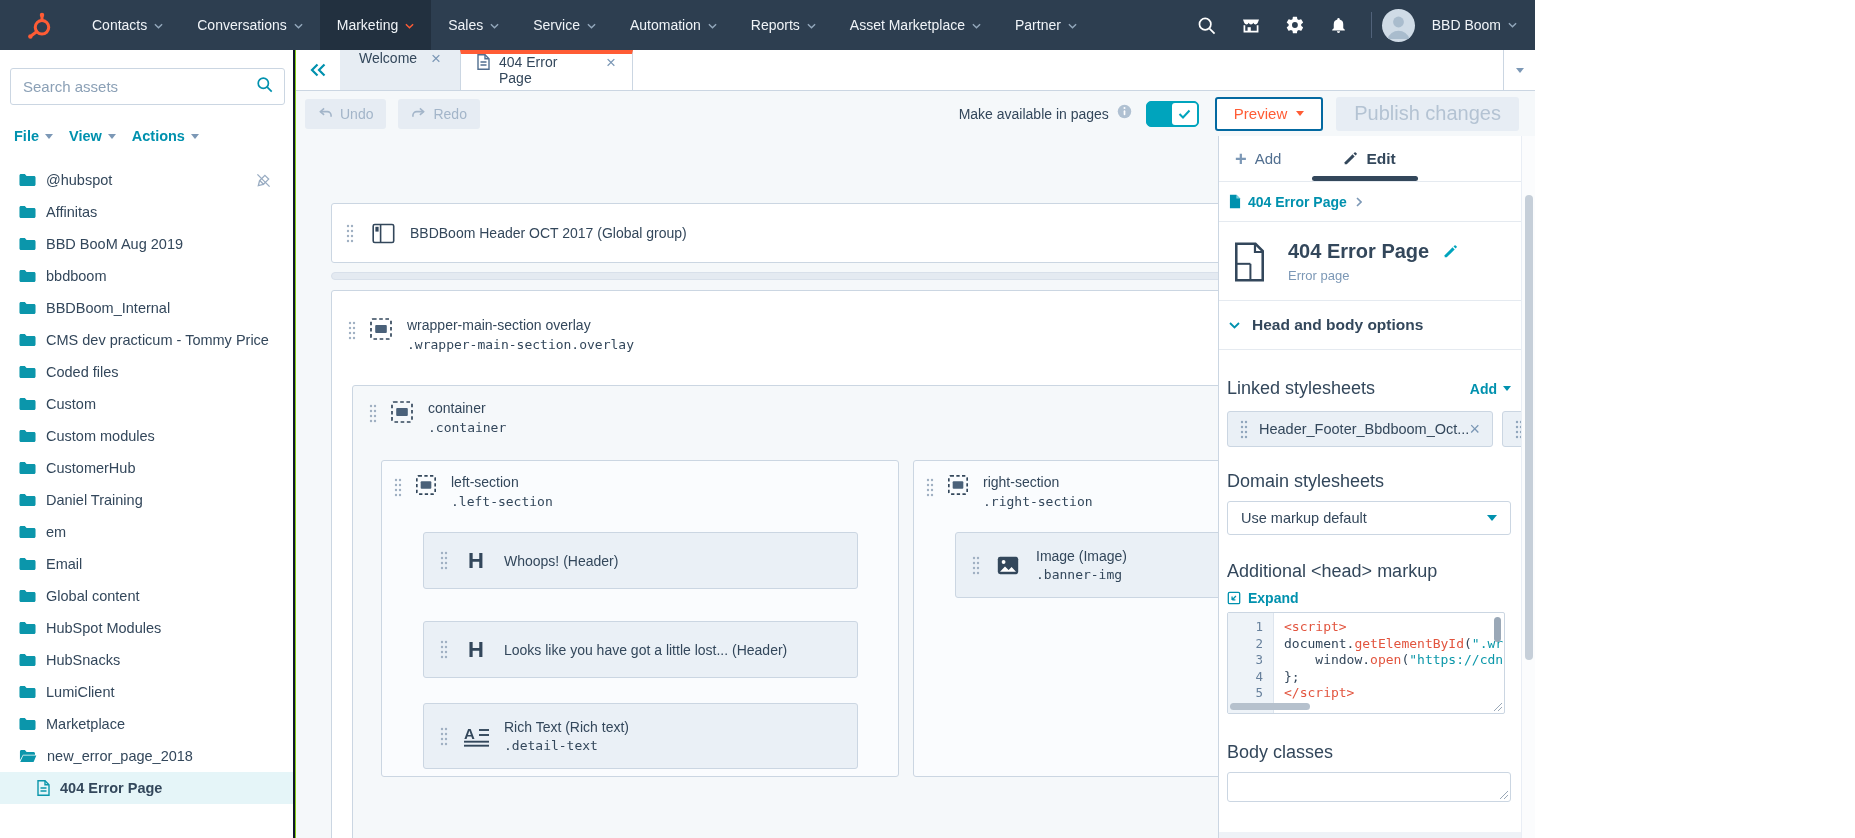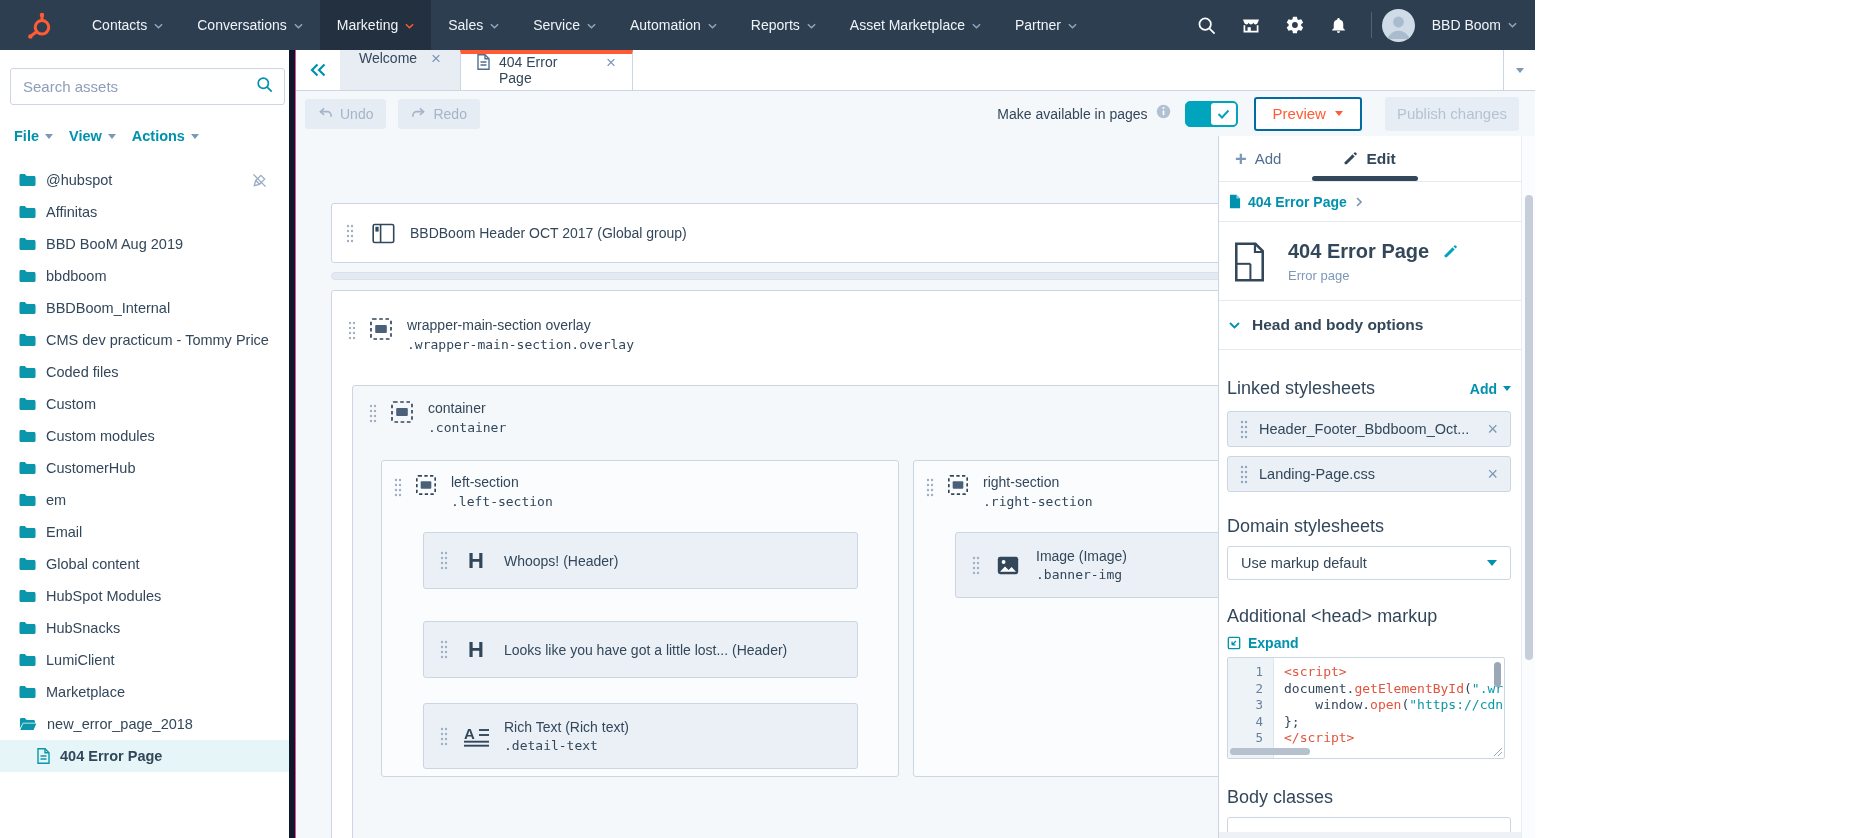--- a/index.html
+++ b/index.html
@@ -1,34 +1,34 @@
 <!DOCTYPE html>
 <html><head>
 <meta charset="utf-8">
 <style>
   *{box-sizing:border-box;margin:0;padding:0}
   body{font-family:"Liberation Sans",sans-serif;background:#fff}
-  .app{position:relative;width:1535px;height:838px;overflow:hidden;background:#ec4899}
+  .app{position:relative;width:1535px;height:838px;overflow:hidden;background:#84cc16}
 
   
   .topnav{position:absolute;left:0;top:0;right:0;height:50px;background:#2d3e50;display:flex;align-items:stretch;color:#fff}
   .brand{display:flex;align-items:center;padding:0 22px 0 26px}
   .topnav-menu{display:flex;align-items:stretch}
   .nav-item{display:flex;align-items:center;gap:7px;padding:0 17px;font-size:14px;color:#f0f4f8;cursor:pointer}
   .nav-item .nav-caret{color:#93a7bb;margin-top:2px}
   .nav-item.active{background:#22303f}
   .nav-item.active .nav-caret{color:#ff5c35}
   .topnav-right{margin-left:auto;display:flex;align-items:center;padding-right:18px}
   .tn-ico{width:44px;display:flex;justify-content:center;align-items:center;cursor:pointer}
   .tn-divider{width:1px;height:26px;background:#51627a;margin:0 10px}
   .avatar{width:33px;height:33px;border-radius:50%;background:#cfdbe6;overflow:hidden;position:relative;margin-right:10px}
   .account{display:flex;align-items:center;gap:7px;font-size:14px;color:#f0f4f8;cursor:pointer}
 
   
-  .sidebar{position:absolute;left:0;top:50px;bottom:0;width:295px;background:#fff;border-right:6px solid #0f172a}
+  .sidebar{position:absolute;left:0;top:50px;bottom:0;width:295px;background:#fff;border-right:2px solid #0f172a}
   .searchbox{position:absolute;left:10px;top:18px;width:275px;height:37px;border:1px solid #cbd6e2;border-radius:3px;display:flex;align-items:center;background:#fff}
   .searchbox input{flex:1;border:none;outline:none;padding:0 8px 0 12px;font-size:15px;color:#33475b;font-family:"Liberation Sans",sans-serif}
   .searchbox input::placeholder{color:#8ba0b6}
   .searchbox .mag{margin-right:11px}
   .side-menus{position:absolute;left:14px;top:78px;display:flex;gap:16px}
   .side-menu{display:flex;align-items:center;gap:6px;font-size:14.5px;font-weight:bold;color:#0091ae;cursor:pointer}
   .tri{width:0;height:0;border-left:4px solid transparent;border-right:4px solid transparent;border-top:5px solid #7c98b6}
   .tree{position:absolute;left:0;top:114px;right:0}
   .tree-row{height:32px;display:flex;align-items:center;padding-left:19px;cursor:pointer}
   .tree-row .tree-label{font-size:14.5px;color:#33475b;margin-left:10px;white-space:nowrap}
@@ -52,21 +52,21 @@
   .tb-btn{height:30px;display:flex;align-items:center;gap:7px;background:#e6ecf3;border-radius:3px;color:#a3b5c9;font-size:14px;padding:0 13px;cursor:pointer}
   .tb-undo{margin-left:9px}
   .tb-redo{margin-left:12px}
   .tb-right{margin-left:auto;display:flex;align-items:center;padding-right:16px}
   .mk-label{font-size:14px;color:#33475b}
   .info-ico{margin-left:8px}
   .toggle{margin-left:14px;width:53px;height:26px;background:#00a4bd;border:1px solid #00a4bd;border-radius:5px;position:relative;cursor:pointer}
   .toggle .knob{position:absolute;right:1px;top:1px;width:25px;height:22px;background:#fff;border-radius:3px;display:flex;align-items:center;justify-content:center}
   .btn-preview{margin-left:16px;height:34px;display:flex;align-items:center;gap:9px;padding:0 17px;background:#fff;border:2px solid #0369a1;border-radius:3px;color:#ff5c35;font-size:15px;cursor:pointer}
   .btn-preview .tri{border-top-color:#ff5c35}
-  .btn-publish{margin-left:23px;height:34px;display:flex;align-items:center;padding:0 12px;background:#e7edf4;border-radius:3px;color:#b4c3d3;font-size:15px;cursor:pointer}
+  .btn-publish{margin-left:13px;height:34px;display:flex;align-items:center;padding:0 18px;background:#e7edf4;border-radius:3px;color:#b4c3d3;font-size:20px;cursor:pointer}
 
   
   .canvas{position:absolute;left:296px;top:136px;width:1242px;bottom:0;background:#f5f8fa;overflow:hidden}
   .canvas-inner{position:absolute;left:35px;top:67px;width:1147px}
   .drag{flex:none}
   .hcard{height:60px;background:#fff;border:1px solid #cbd6e2;border-radius:3px;display:flex;align-items:center;padding:0 18px 0 14px}
   .hcard .g-ico{margin-left:18px}
   .hlabel{font-size:14px;color:#33475b;margin-left:15px}
   .hicons{margin-left:auto;display:flex;align-items:center;gap:14px}
   .thinbar{height:8px;background:#e4eaf1;border:1px solid #d8e0ea;border-radius:4px;margin-top:9px}
@@ -113,21 +113,21 @@
   .page-title{font-size:20px;font-weight:bold;color:#33475b}
   .page-sub{font-size:13px;color:#7c98b6;margin-top:5px}
   .section-head{margin-top:16px;height:50px;border-top:1px solid #e5eaf0;border-bottom:1px solid #e5eaf0;display:flex;align-items:center;padding-left:10px;cursor:pointer}
   .section-title{margin-left:12px;font-size:15.5px;font-weight:bold;color:#33475b}
   .panel-body{padding:0 24px 0 8px}
   .row-between{display:flex;align-items:center;justify-content:space-between}
   .fld-label{font-size:18px;color:#33475b}
   .linked-row{margin-top:28px}
   .add-link{display:flex;align-items:center;gap:6px;color:#0091ae;font-size:14px;font-weight:bold;cursor:pointer}
   .add-link .tri{border-top-color:#0091ae}
-  .chips{margin-top:12px;display:flex;flex-direction:column;gap:9px}
+  .chips{margin-top:12px;display:flex;flex-direction:row;gap:9px}
   .chip{height:36px;background:#eaf0f6;border:1px solid #cbd6e2;border-radius:3px;display:flex;align-items:center;padding:0 12px;cursor:grab}
   .chip .chip-label{margin-left:11px;font-size:14.5px;color:#33475b;white-space:nowrap;overflow:hidden}
   .chip .chip-x{margin-left:auto;color:#7c98b6;font-size:18px;line-height:1;cursor:pointer}
   .domain-label{margin-top:24px}
   .select{margin-top:9px;height:34px;background:#fff;border:1px solid #cbd6e2;border-radius:3px;display:flex;align-items:center;padding:0 13px;cursor:pointer}
   .select .sel-val{font-size:14.5px;color:#33475b}
   .select .tri{margin-left:auto;border-top-color:#0091ae;border-left-width:5px;border-right-width:5px;border-top-width:6px}
   .head-label{margin-top:26px}
   .expand-link{margin-top:8px;display:flex;align-items:center;gap:7px;color:#0091ae;font-size:14px;font-weight:bold;cursor:pointer}
   .codebox{margin-top:6px;margin-right:6px;height:102px;border:1px solid #cbd6e2;border-radius:2px;background:#fff;position:relative;overflow:hidden;cursor:text}
@@ -341,20 +341,26 @@
           <svg width="17" height="14" viewBox="0 0 18 14">
             <path d="M.5 2.2C.5 1.3 1.2.6 2.1.6h4.1l1.8 2.2h7.9c.9 0 1.6.7 1.6 1.6v7.4c0 .9-.7 1.6-1.6 1.6H2.1c-.9 0-1.6-.7-1.6-1.6z" fill="#0b96ab"></path>
           </svg>
           <span class="tree-label">Custom modules</span>
         </div>
         <div class="tree-row">
           <svg width="17" height="14" viewBox="0 0 18 14">
             <path d="M.5 2.2C.5 1.3 1.2.6 2.1.6h4.1l1.8 2.2h7.9c.9 0 1.6.7 1.6 1.6v7.4c0 .9-.7 1.6-1.6 1.6H2.1c-.9 0-1.6-.7-1.6-1.6z" fill="#0b96ab"></path>
           </svg>
           <span class="tree-label">CustomerHub</span>
+        </div>
+        <div class="tree-row">
+          <svg width="17" height="14" viewBox="0 0 18 14">
+            <path d="M.5 2.2C.5 1.3 1.2.6 2.1.6h4.1l1.8 2.2h7.9c.9 0 1.6.7 1.6 1.6v7.4c0 .9-.7 1.6-1.6 1.6H2.1c-.9 0-1.6-.7-1.6-1.6z" fill="#0b96ab"></path>
+          </svg>
+          <span class="tree-label">Daniel Training</span>
         </div>
         <div class="tree-row">
           <svg width="17" height="14" viewBox="0 0 18 14">
             <path d="M.5 2.2C.5 1.3 1.2.6 2.1.6h4.1l1.8 2.2h7.9c.9 0 1.6.7 1.6 1.6v7.4c0 .9-.7 1.6-1.6 1.6H2.1c-.9 0-1.6-.7-1.6-1.6z" fill="#0b96ab"></path>
           </svg>
           <span class="tree-label">em</span>
         </div>
         <div class="tree-row">
           <svg width="17" height="14" viewBox="0 0 18 14">
             <path d="M.5 2.2C.5 1.3 1.2.6 2.1.6h4.1l1.8 2.2h7.9c.9 0 1.6.7 1.6 1.6v7.4c0 .9-.7 1.6-1.6 1.6H2.1c-.9 0-1.6-.7-1.6-1.6z" fill="#0b96ab"></path>

